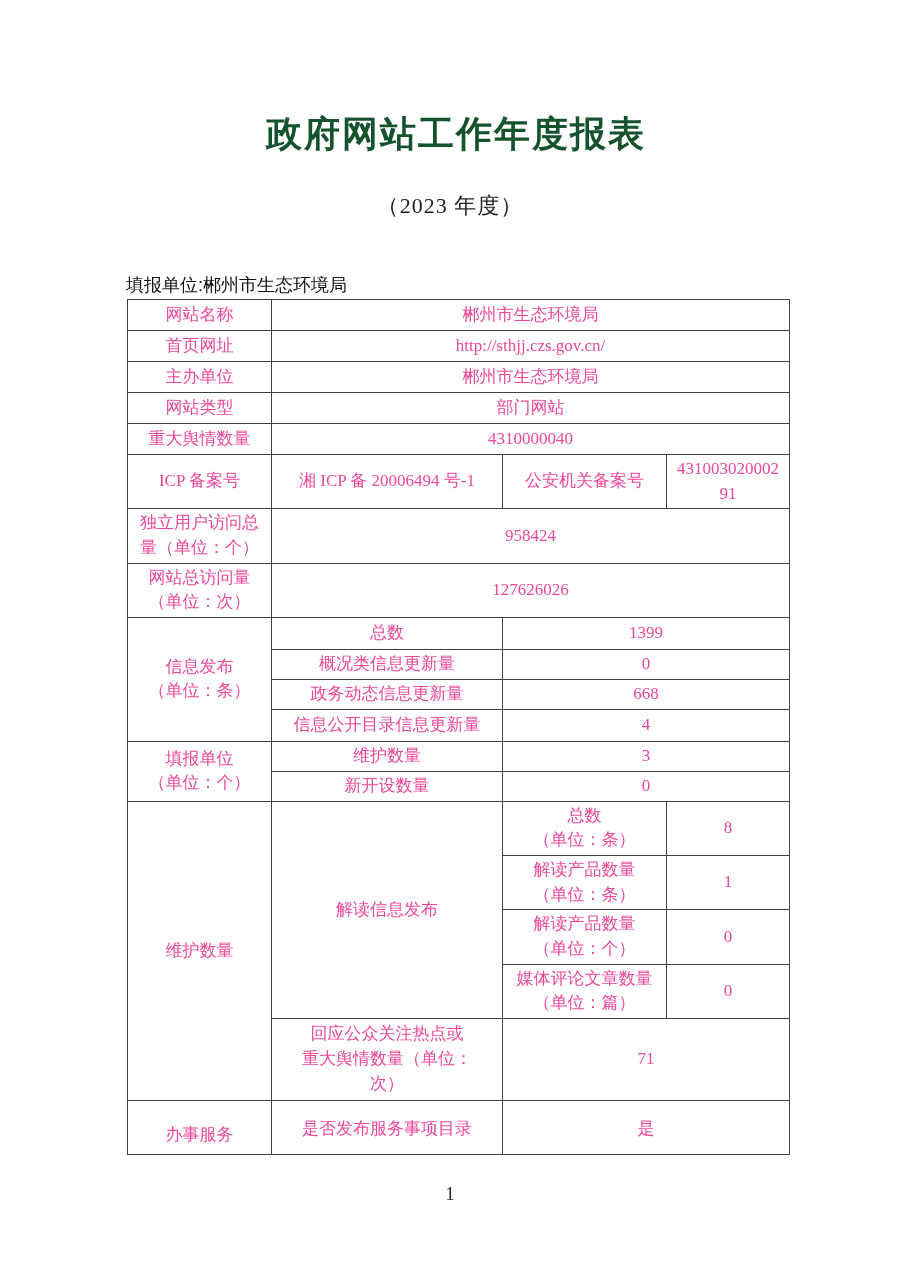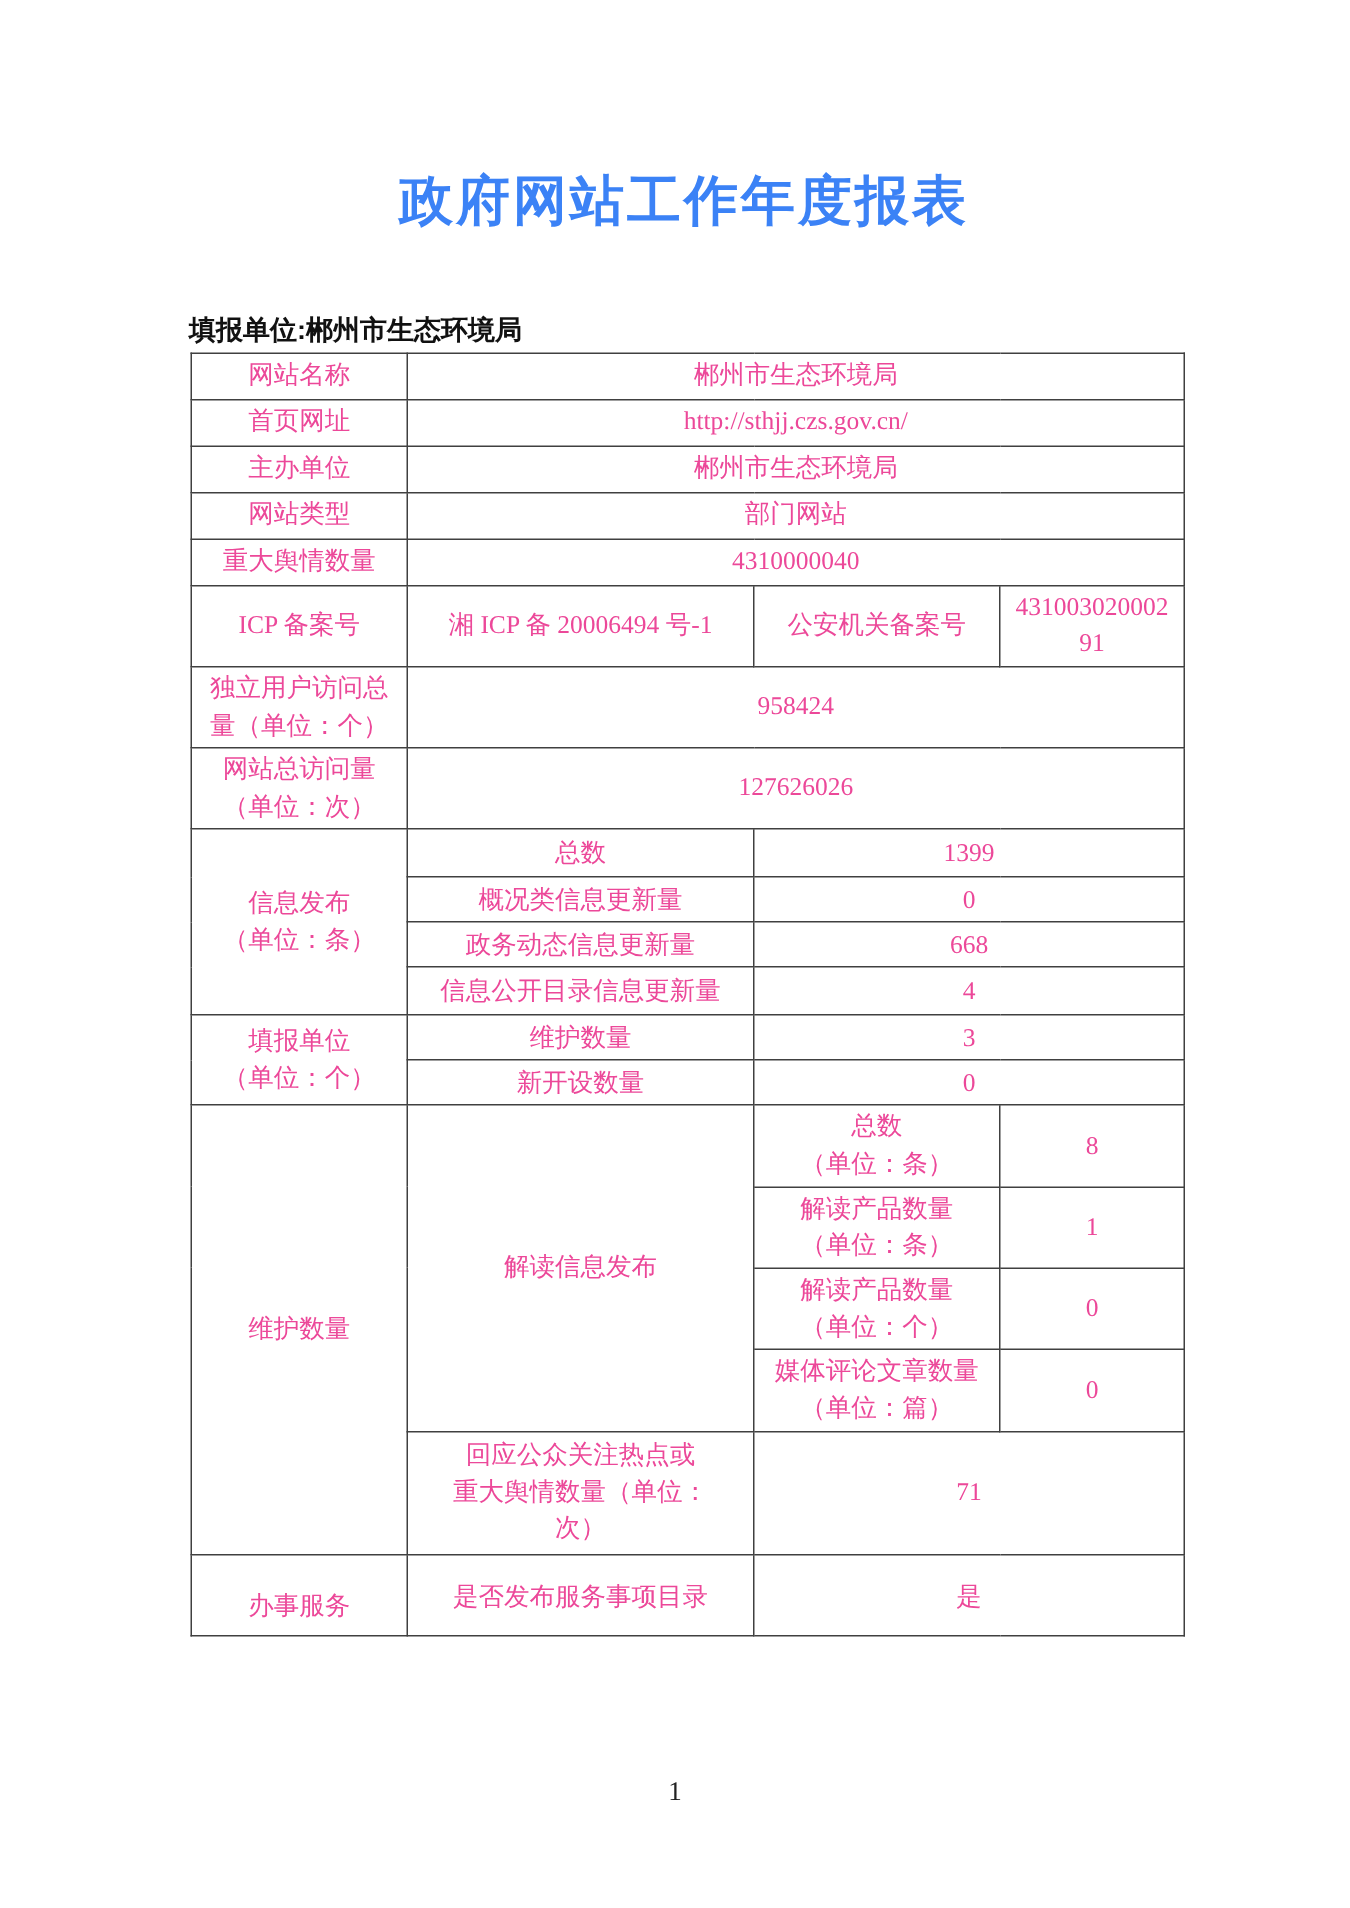--- a/index.html
+++ b/index.html
@@ -13,35 +13,35 @@
     overflow: hidden;
   }
   .doc-title {
     padding-top: 112px;
     text-align: center;
     font-family: "Liberation Sans", "DejaVu Sans", sans-serif;
     font-weight: bold;
     font-size: 36px;
     line-height: 1.2;
     letter-spacing: 2px;
-    color: #3b82f6;
+    color: #14532d;
     margin-left: 12px;
   }
   .doc-subtitle {
     margin-top: 38px;
     text-align: center;
     font-size: 22px;
     line-height: 1.2;
     letter-spacing: 1px;
     color: #222222;
   }
   .reporting-unit {
     margin: 54px 0 2px 126px;
     font-family: "Liberation Sans", "DejaVu Sans", sans-serif;
-    font-weight: bold;
+    font-weight: normal;
     font-size: 18px;
     line-height: 1.3;
     color: #111111;
   }
   table.report {
     margin-left: 127px;
     width: 662px;
     border-collapse: collapse;
     table-layout: fixed;
   }
@@ -77,20 +77,21 @@
     font-size: 18px;
     color: #222222;
   }
 </style>
 </head>
 <body>
 
 <div class="page">
 
   <div class="doc-title">政府网站工作年度报表</div>
+  <div class="doc-subtitle">（2023 年度）</div>
   <div class="reporting-unit">填报单位:郴州市生态环境局</div>
 
   <table class="report">
     <colgroup>
       <col style="width:144px">
       <col style="width:231px">
       <col style="width:164px">
       <col style="width:123px">
     </colgroup>
     <tbody>

